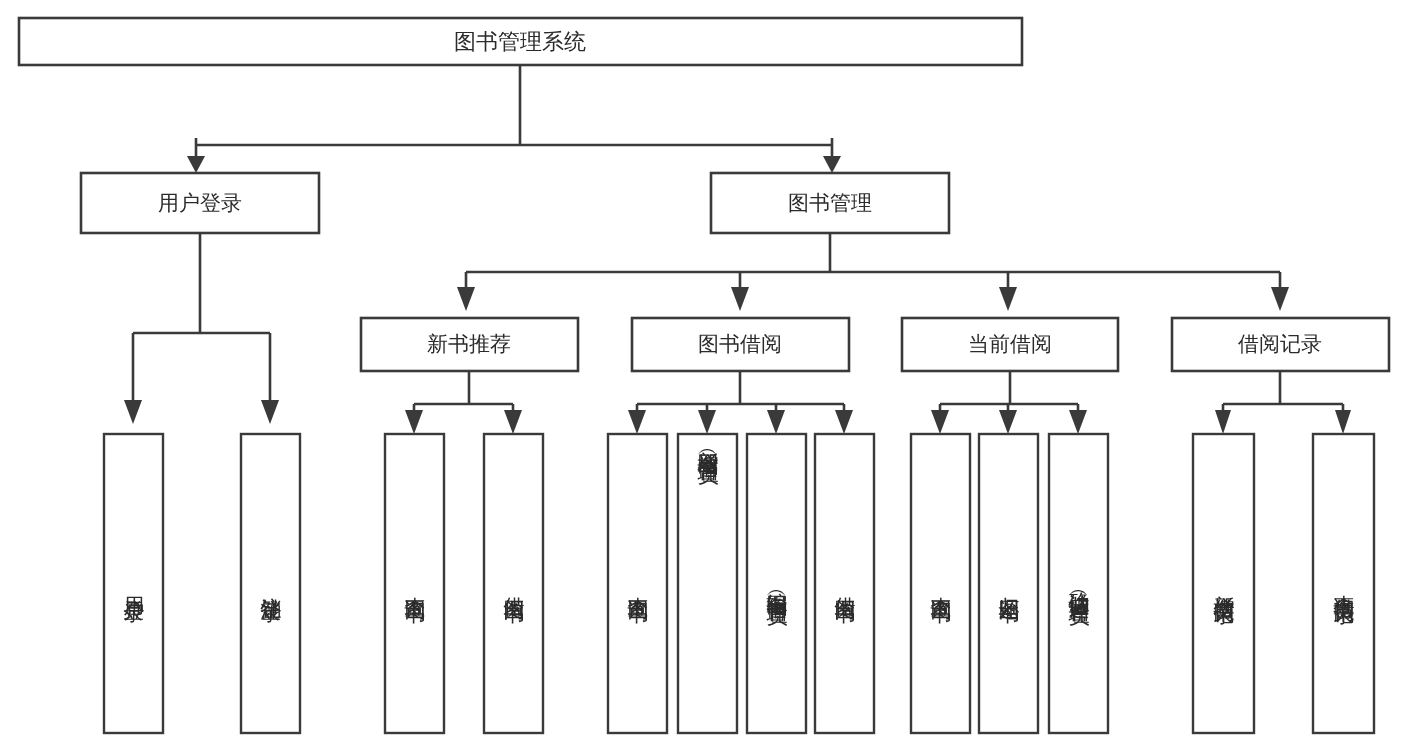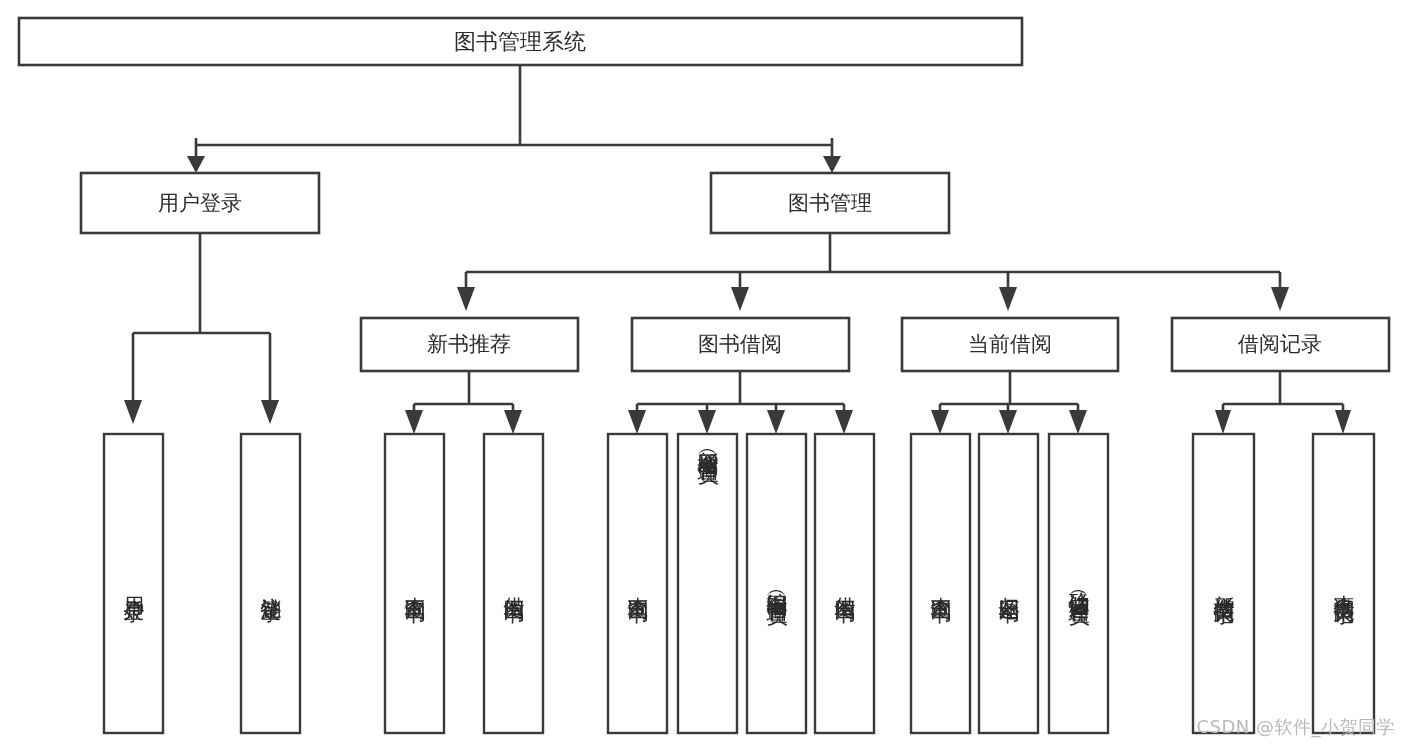--- a/index.html
+++ b/index.html
@@ -234,15 +234,14 @@
   <div class="leaf-label" style="left: 747px; top: 434px; width: 59px; height: 299px; display: flex; align-items: center; justify-content: center;">编辑图书（管理员）</div>
   <div class="leaf-label" style="left: 815px; top: 434px; width: 59px; height: 299px; display: flex; align-items: center; justify-content: center;">借阅图书</div>
 
   <div class="leaf-label" style="left: 911px; top: 434px; width: 59px; height: 299px; display: flex; align-items: center; justify-content: center;">查询图书</div>
   <div class="leaf-label" style="left: 979px; top: 434px; width: 59px; height: 299px; display: flex; align-items: center; justify-content: center;">归还图书</div>
   <div class="leaf-label" style="left: 1049px; top: 434px; width: 59px; height: 299px; display: flex; align-items: center; justify-content: center;">确认归还（管理员）</div>
 
   <div class="leaf-label" style="left: 1193px; top: 434px; width: 61px; height: 299px; display: flex; align-items: center; justify-content: center;">新增借阅记录</div>
   <div class="leaf-label" style="left: 1313px; top: 434px; width: 61px; height: 299px; display: flex; align-items: center; justify-content: center;">查询借阅记录</div>
 
-  <div class="watermark">CSDN @软件_小贺同学</div>
 
 </div>
 
 </body></html>

